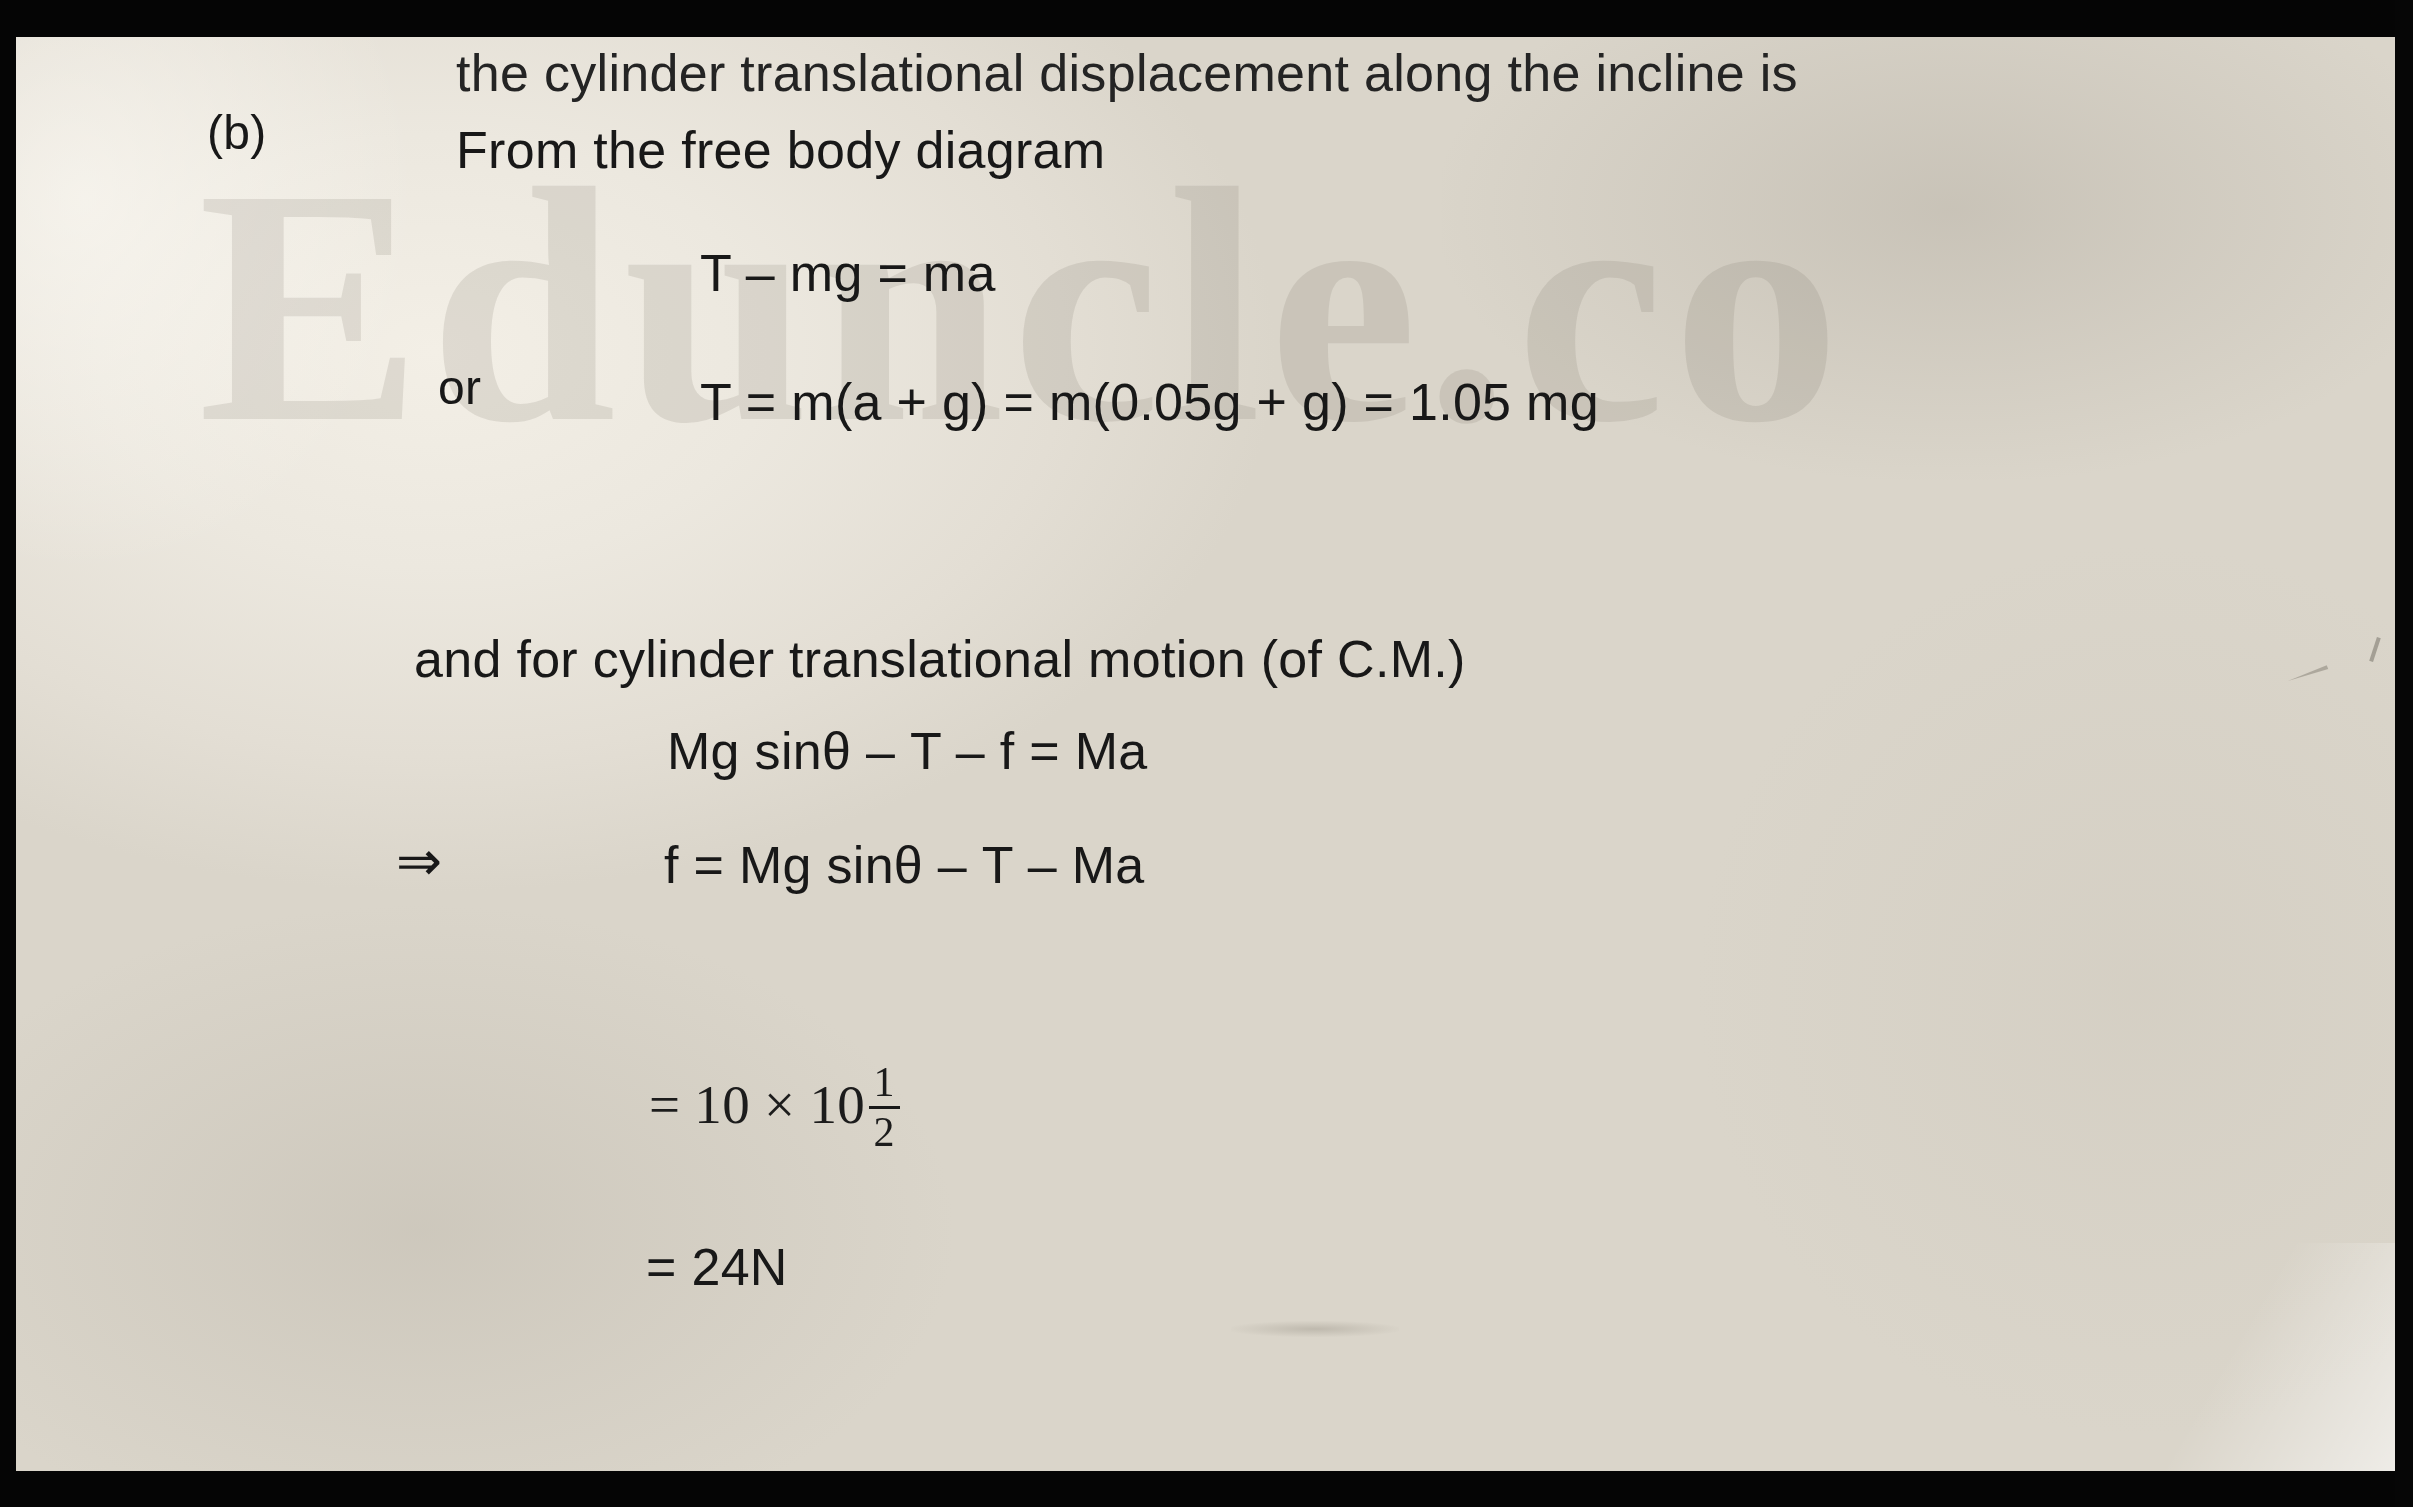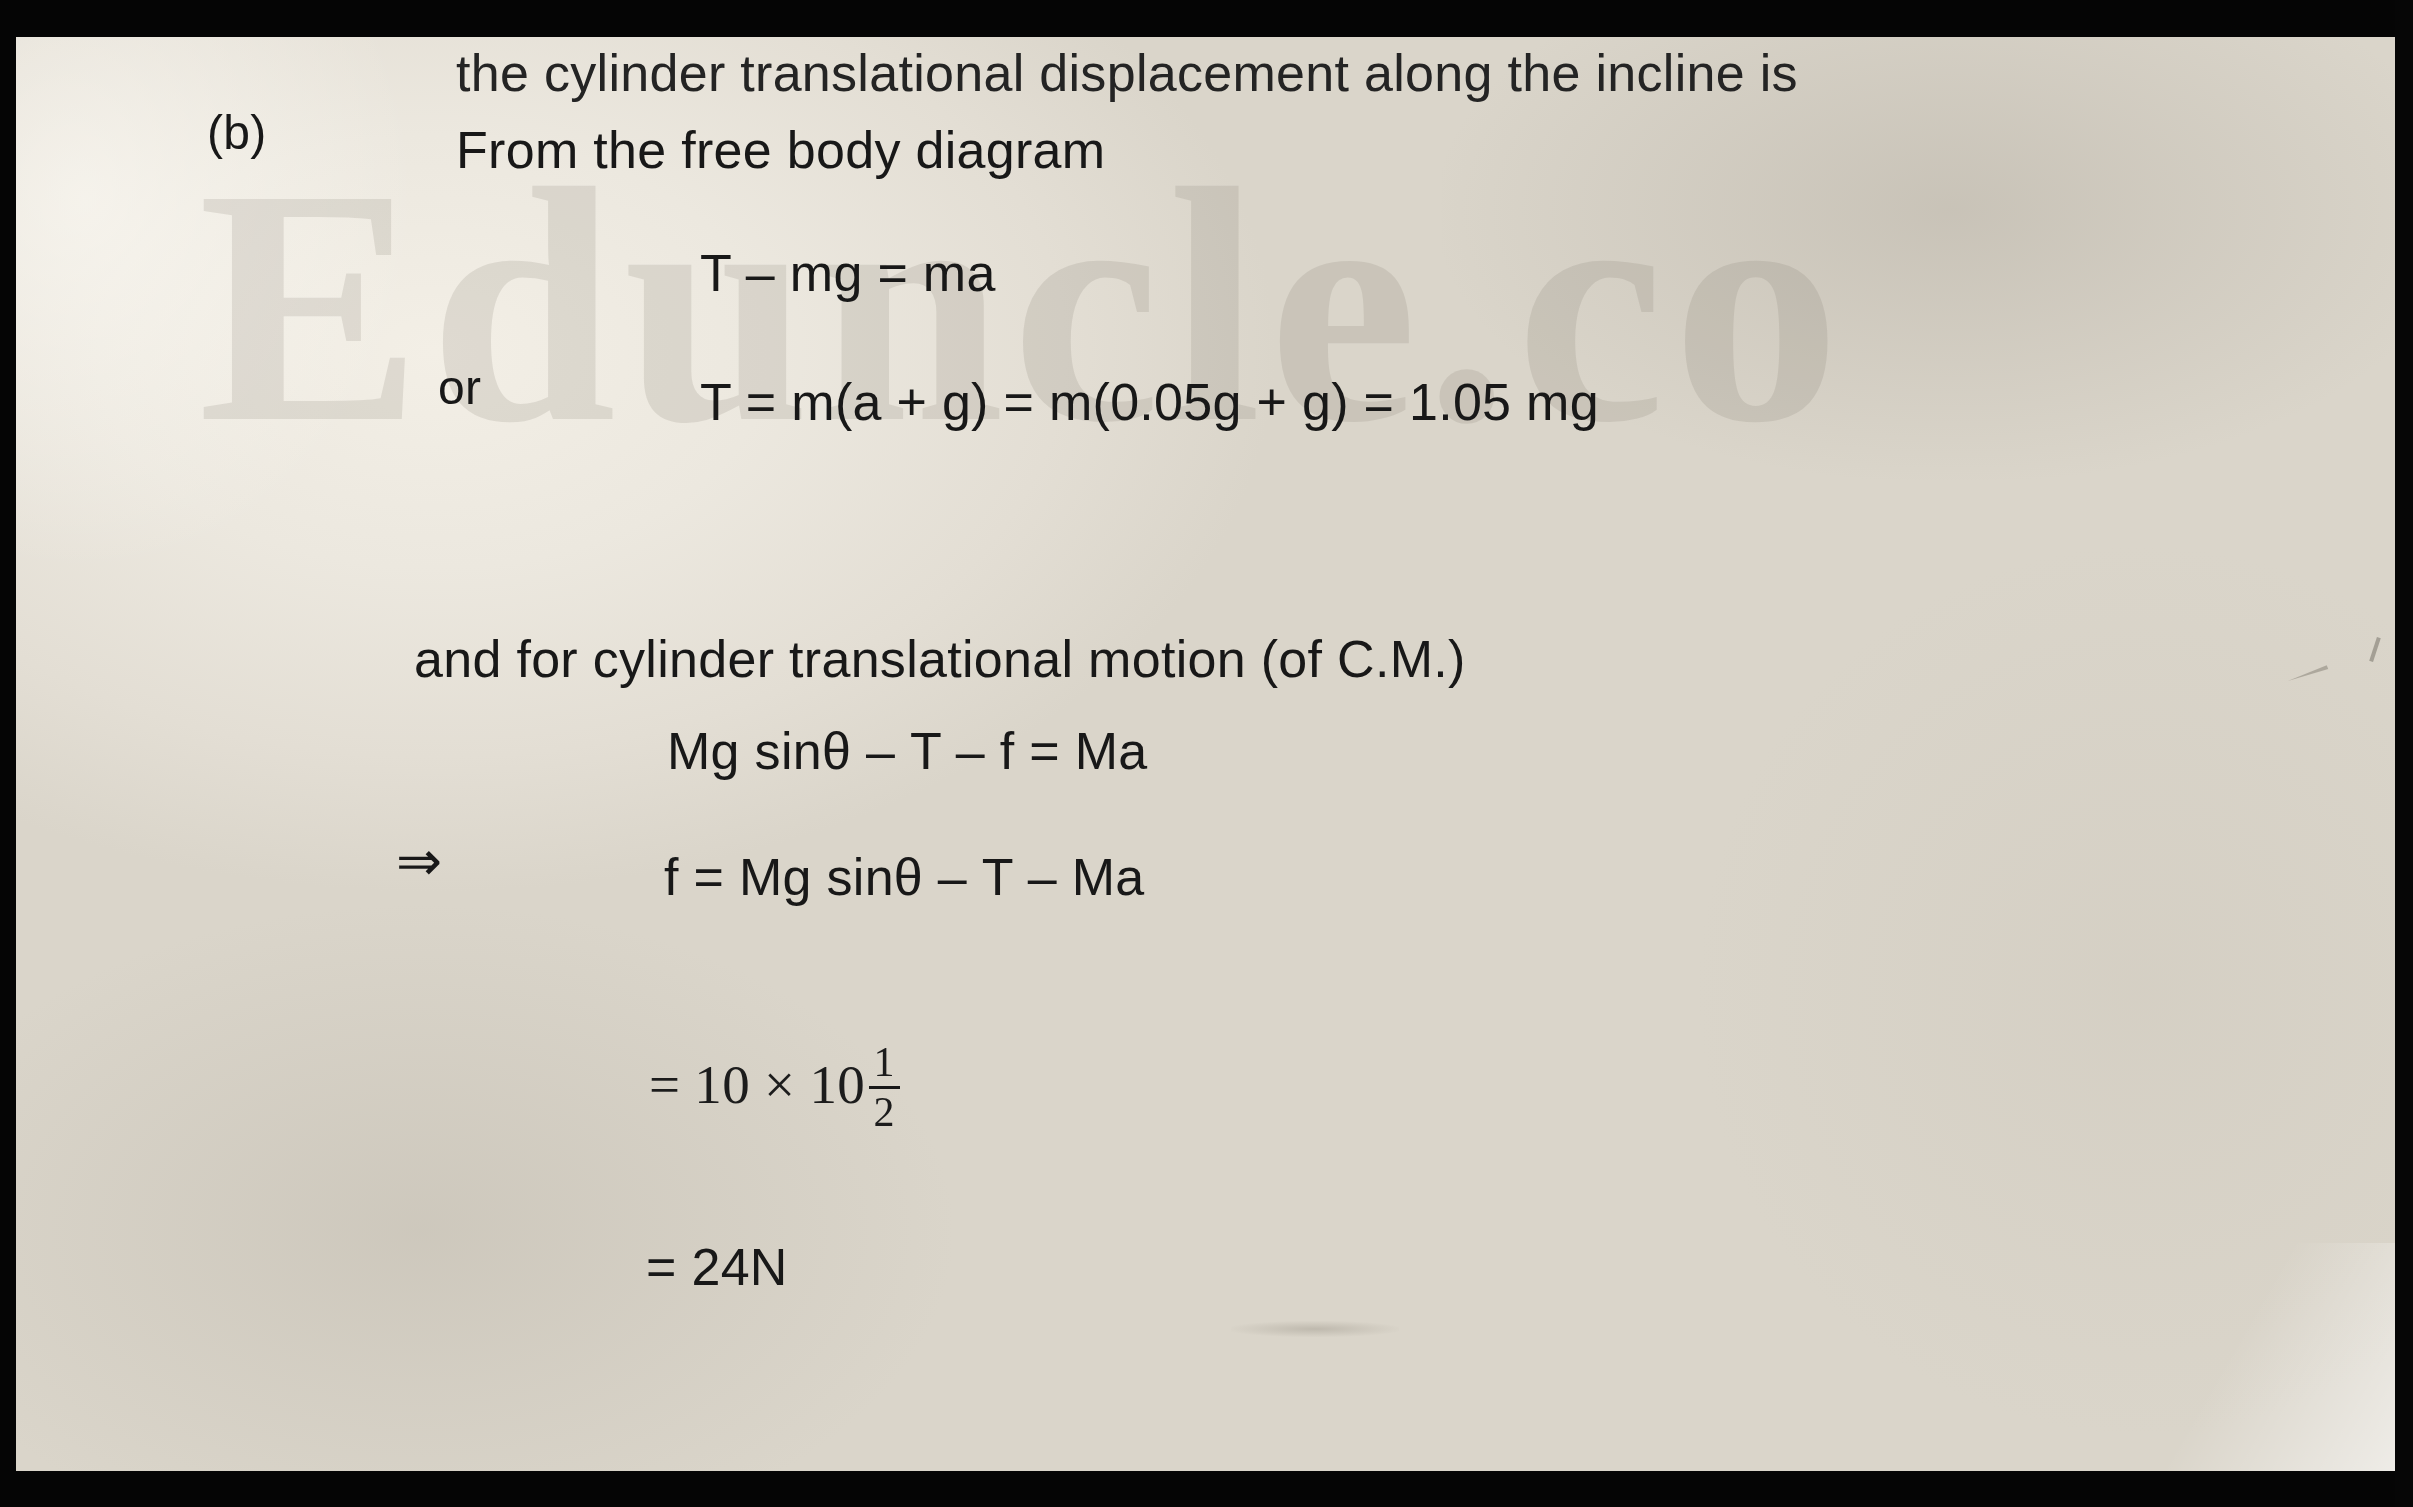--- a/index.html
+++ b/index.html
@@ -135,20 +135,21 @@
   .small-label {
     font-size: 48px;
   }
 
   
   .frac-line {
     position: absolute;
     font-size: 52px;
     white-space: nowrap;
     letter-spacing: 0.3px;
+    margin-top: 20px;
   }
   .frac {
     display: inline-block;
     vertical-align: middle;
     text-align: center;
     position: relative;
     top: -2.4px;
     margin: 0 3.6px;
   }
   .frac .num {
@@ -234,21 +235,21 @@
 
     <div class="ln" style="left:700px; top:372px;">T = m(a + g) = m(0.05g + g) = 1.05 mg</div>
 
 
     <div class="ln" style="left:414px; top:601px;margin-top:28px;">and for cylinder translational motion (of C.M.)</div>
 
     <div class="ln" style="left:667px; top:721px;">Mg sinθ – T – f = Ma</div>
 
     <div class="ln" style="left:396px; top:829px; font-size:55px;">⇒</div>
 
-    <div class="ln" style="left:664px; top:835px;margin-top:12px;">f = Mg sinθ – T – Ma</div>
+    <div class="ln" style="left:664px; top:835px;">f = Mg sinθ – T – Ma</div>
 
     <div class="frac-line serif-eq" style="left:649px; top:1045px;">
       <span>=  10 × 10</span><span class="frac"><span class="num">1</span><span class="bar"></span><span class="den">2</span></span>
     </div>
 
     <div class="ln" style="left:646px; top:1237px;">= 24N</div>
 
   </div>
 
   <div class="band-top"></div>

